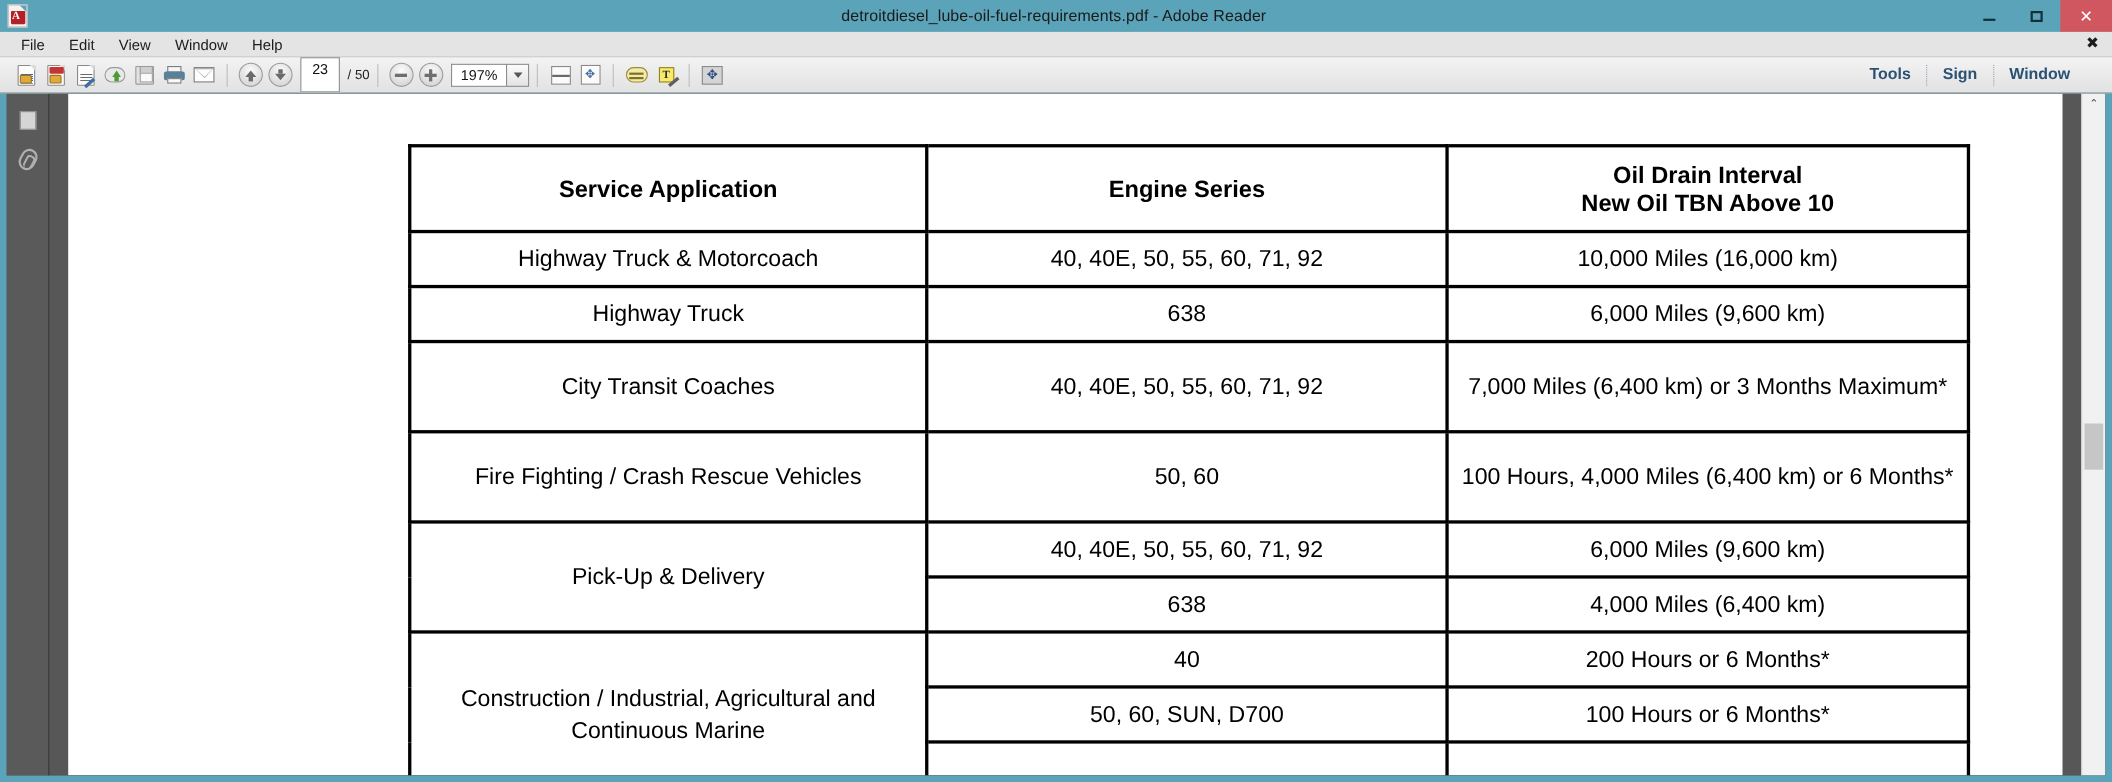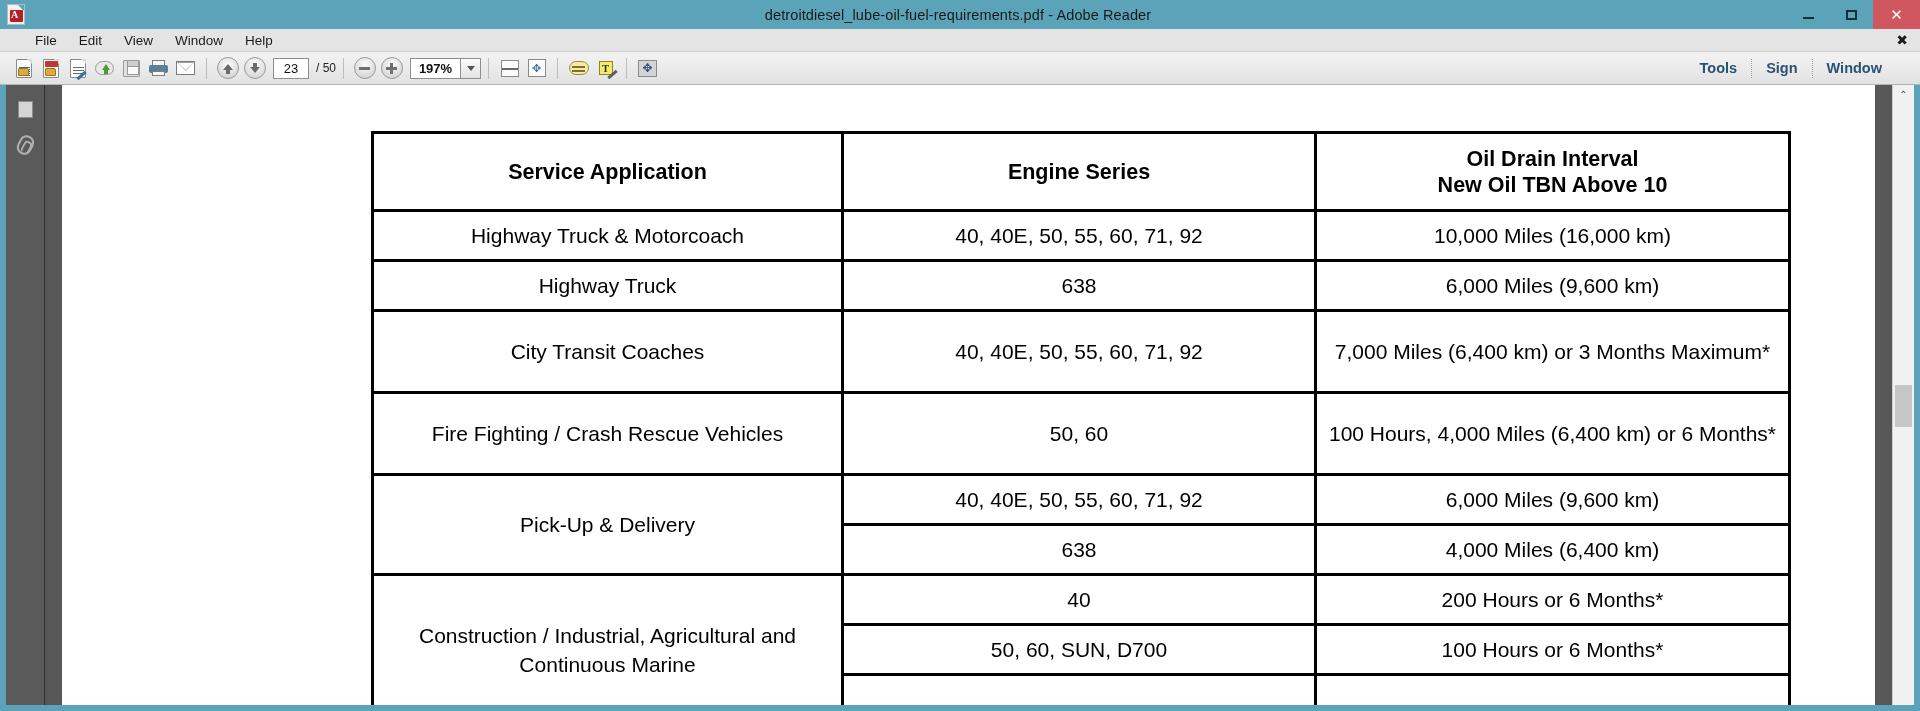--- a/index.html
+++ b/index.html
@@ -109,21 +109,21 @@
     font-family: "DejaVu Sans", sans-serif;
   }
 
   
   .menubar {
     height: 23px;
     background: #e4e4e4;
     border-bottom: 1px solid #cfcfcf;
     display: flex;
     align-items: center;
-    padding-left: 24px;
+    padding-left: 8px;
     flex: 0 0 23px;
     position: relative;
     text-align: right;
   }
   .menu-item {
     font-size: 13.5px;
     color: #1b1b1b;
     padding: 0 11px;
     line-height: 23px;
     cursor: default;
@@ -332,21 +332,21 @@
     width: 11px; height: 3px; background: #6f6f6f; position: relative;
   }
   .plus-glyph::after {
     content: "";
     position: absolute;
     left: 4px; top: -4px;
     width: 3px; height: 11px;
     background: #6f6f6f;
   }
   .page-field {
-    width: 36px; height: 21px;
+    width: 36px; height: 32px;
     background: #ffffff;
     border: 1px solid #8e8e8e;
     text-align: center;
     font-size: 13px;
     line-height: 19px;
     color: #111;
     margin-left: 5px;
   }
   .page-total {
     font-size: 12px;
@@ -357,21 +357,20 @@
   .zoom-field {
     width: 50px; height: 21px;
     background: #ffffff;
     border: 1px solid #8e8e8e;
     border-right: none;
     text-align: center;
     font-size: 13px;
     line-height: 19px;
     color: #111;
     margin-left: 5px;
-    font-weight: bold;
   }
   .zoom-drop {
     width: 21px; height: 21px;
     background: linear-gradient(#fbfbfb, #e3e3e3);
     border: 1px solid #8e8e8e;
     display: flex;
     align-items: center;
     justify-content: center;
   }
   .caret-dn {

